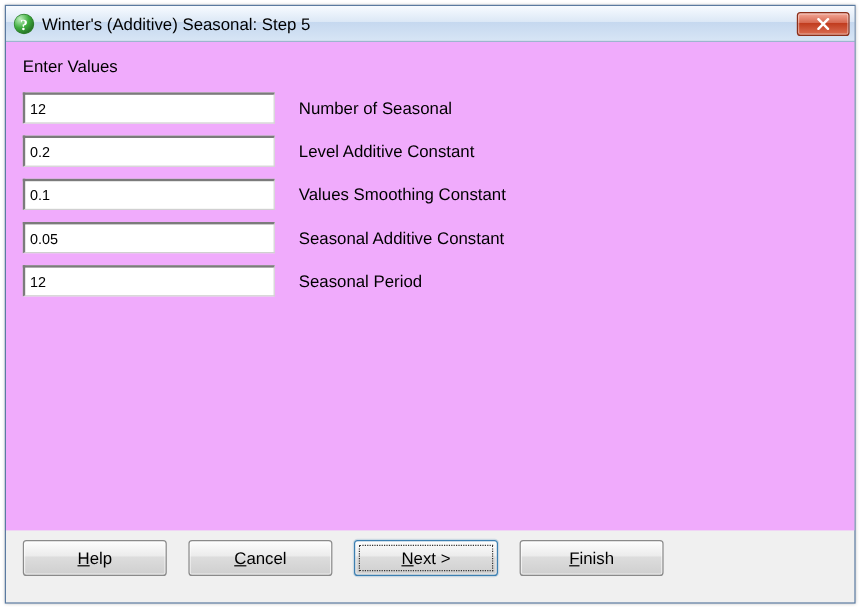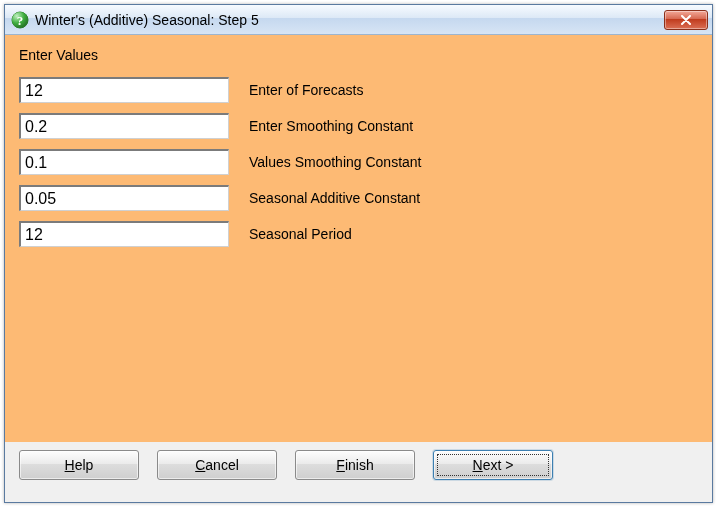--- a/index.html
+++ b/index.html
@@ -56,21 +56,21 @@
     border-radius: 3px;
     display: flex;
     align-items: center;
     justify-content: center;
     cursor: default;
     box-shadow: inset 0 0 0 1px rgba(255,255,255,0.4);
   }
   .content {
     flex: 1;
     padding: 12px 14px 0 14px;
-    background: #fdba74;
+    background: #f0abfc;
     position: relative;
   }
   .section-label {
     font-size: 14px;
     color: #000;
     margin-bottom: 14px;
   }
   .row {
     display: flex;
     align-items: center;
@@ -79,21 +79,21 @@
   }
   .text-input {
     width: 210px;
     height: 26px;
     background: #fff;
     border-top: 2px solid #7b7b7b;
     border-left: 2px solid #7b7b7b;
     border-right: 1px solid #d0d0d0;
     border-bottom: 1px solid #d0d0d0;
     font-family: inherit;
-    font-size: 16px;
+    font-size: 12px;
     padding: 1px 4px;
     outline: none;
     color: #000;
   }
   .field-label {
     font-size: 14px;
     color: #000;
   }
   .button-bar {
     height: 60px;
@@ -158,26 +158,26 @@
           <path d="M2 1 L10 9 M10 1 L2 9" stroke="#fff" stroke-width="2" stroke-linecap="round"></path>
         </svg>
       </div>
     </div>
 
     <div class="content">
       <div class="section-label">Enter Values</div>
 
       <div class="row">
         <input class="text-input" type="text" value="12" style="">
-        <span class="field-label">Enter of Forecasts</span>
+        <span class="field-label">Number of Seasonal</span>
       </div>
 
       <div class="row">
         <input class="text-input" type="text" value="0.2" style="">
-        <span class="field-label">Enter Smoothing Constant</span>
+        <span class="field-label">Level Additive Constant</span>
       </div>
 
       <div class="row">
         <input class="text-input" type="text" value="0.1" style="">
         <span class="field-label">Values Smoothing Constant</span>
       </div>
 
       <div class="row">
         <input class="text-input" type="text" value="0.05" style="">
         <span class="field-label">Seasonal Additive Constant</span>
@@ -189,23 +189,23 @@
       </div>
     </div>
 
     <div class="button-bar">
       <button class="btn">
         <span><span class="mnemonic">H</span><span>elp</span></span>
       </button>
       <button class="btn">
         <span><span class="mnemonic">C</span><span>ancel</span></span>
       </button>
-      <button class="btn">
-        <span><span class="mnemonic">F</span><span>inish</span></span>
-      </button>
       <button class="btn default">
         <span class="focus-rect"></span>
         <span><span class="mnemonic">N</span><span>ext</span>&nbsp;<span>&gt;</span></span>
       </button>
+      <button class="btn">
+        <span><span class="mnemonic">F</span><span>inish</span></span>
+      </button>
     </div>
 
   </div>
 </div>
 
 </body></html>

